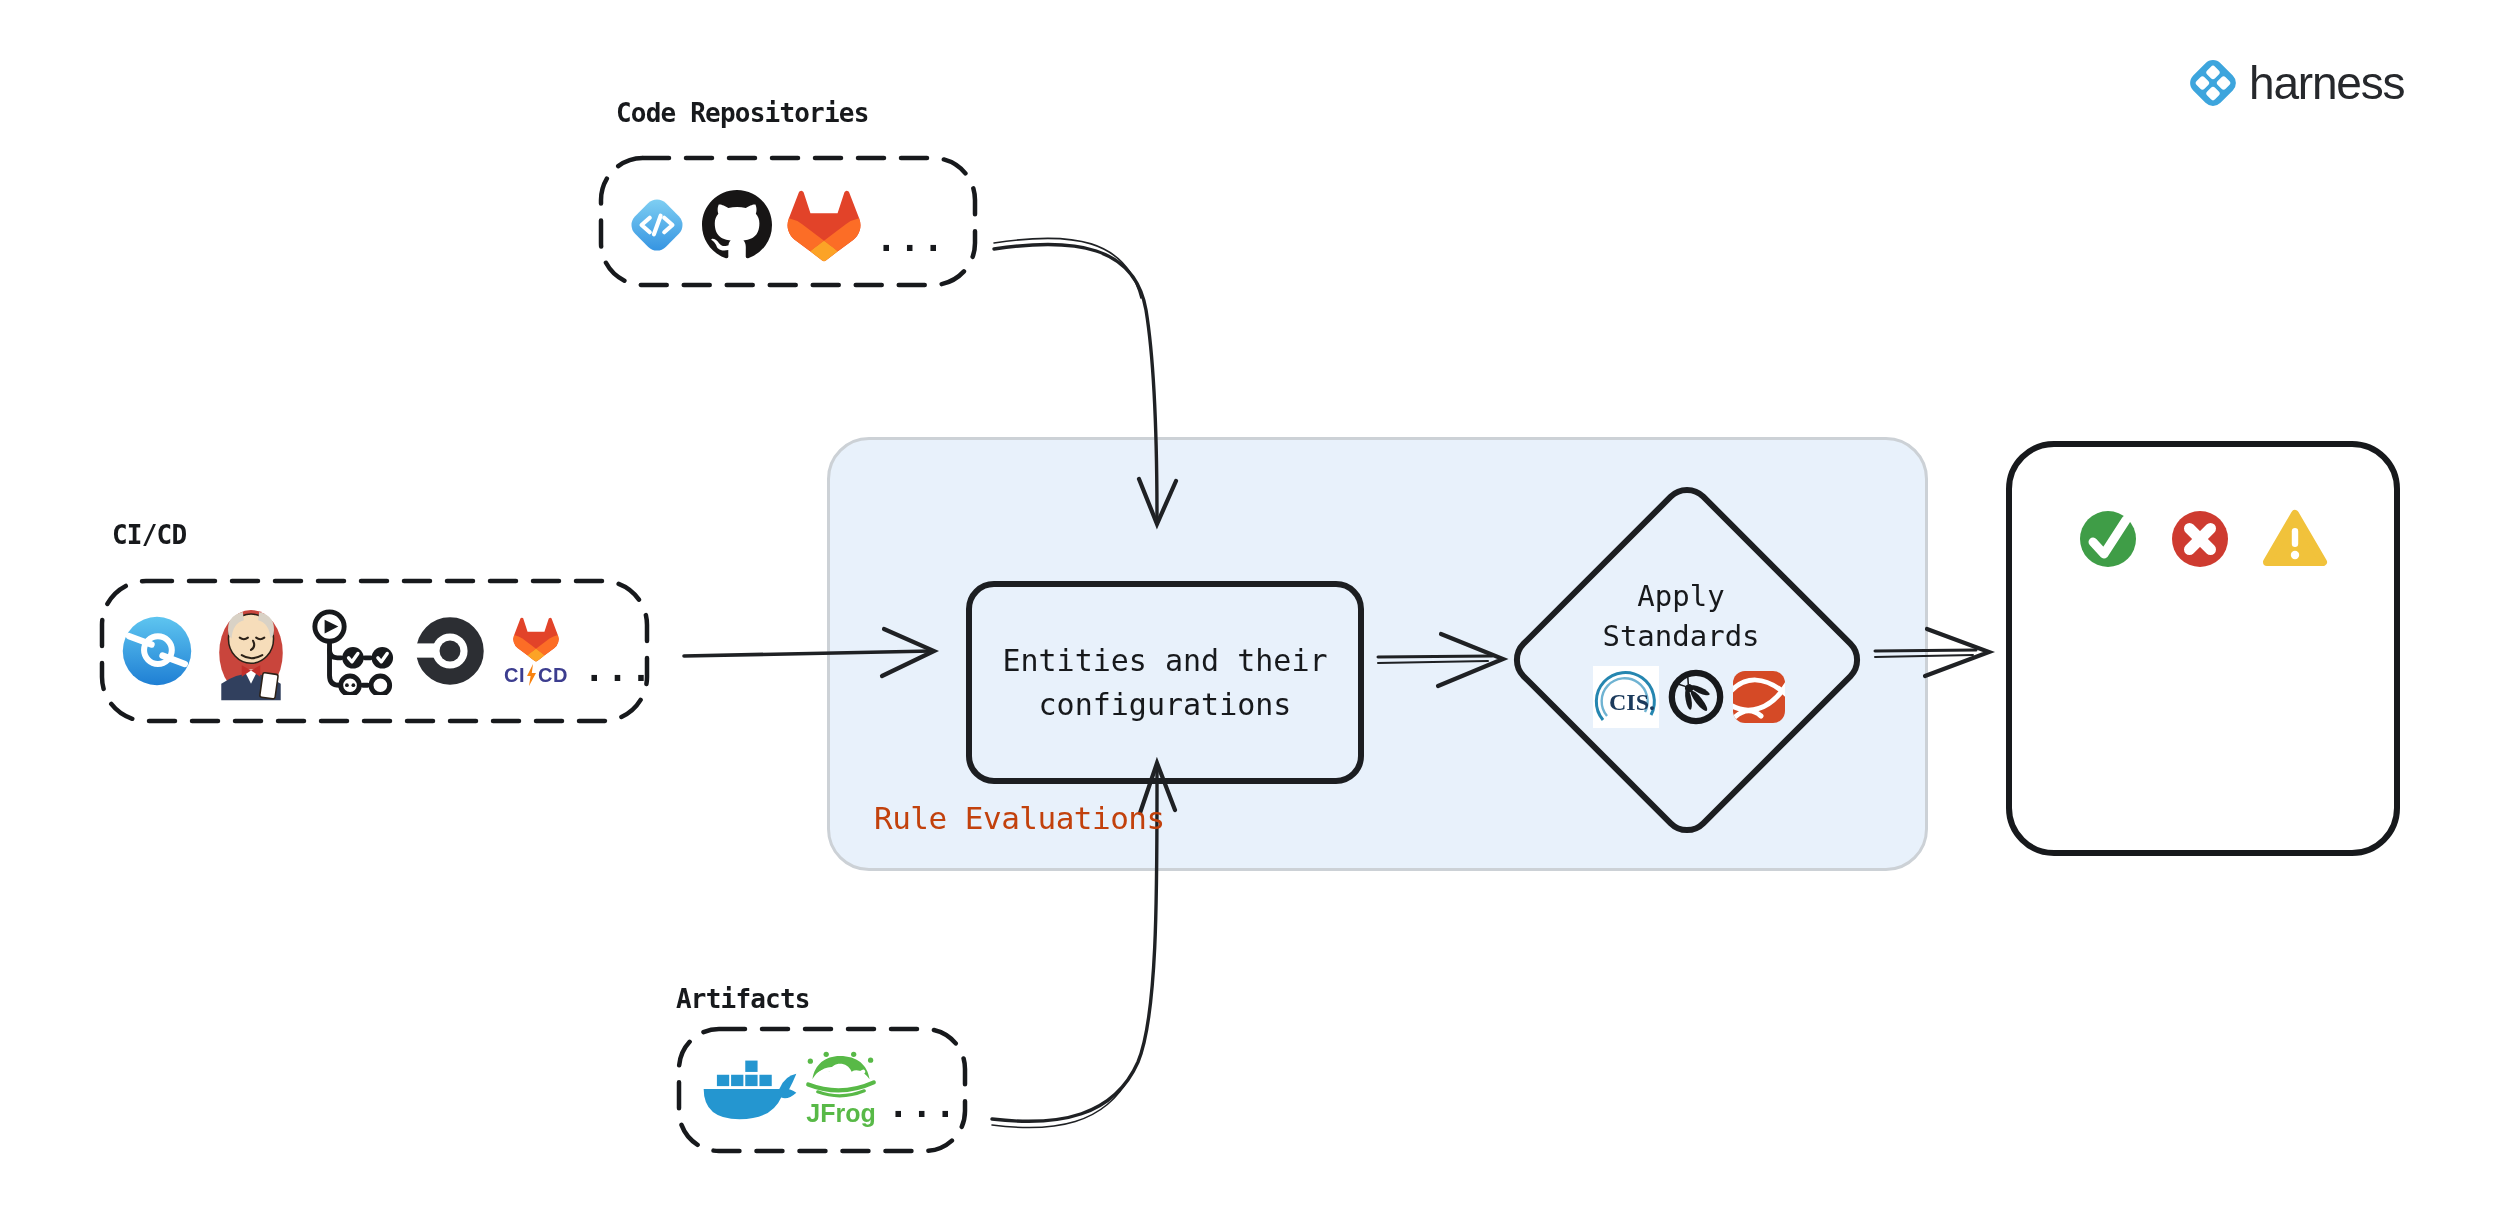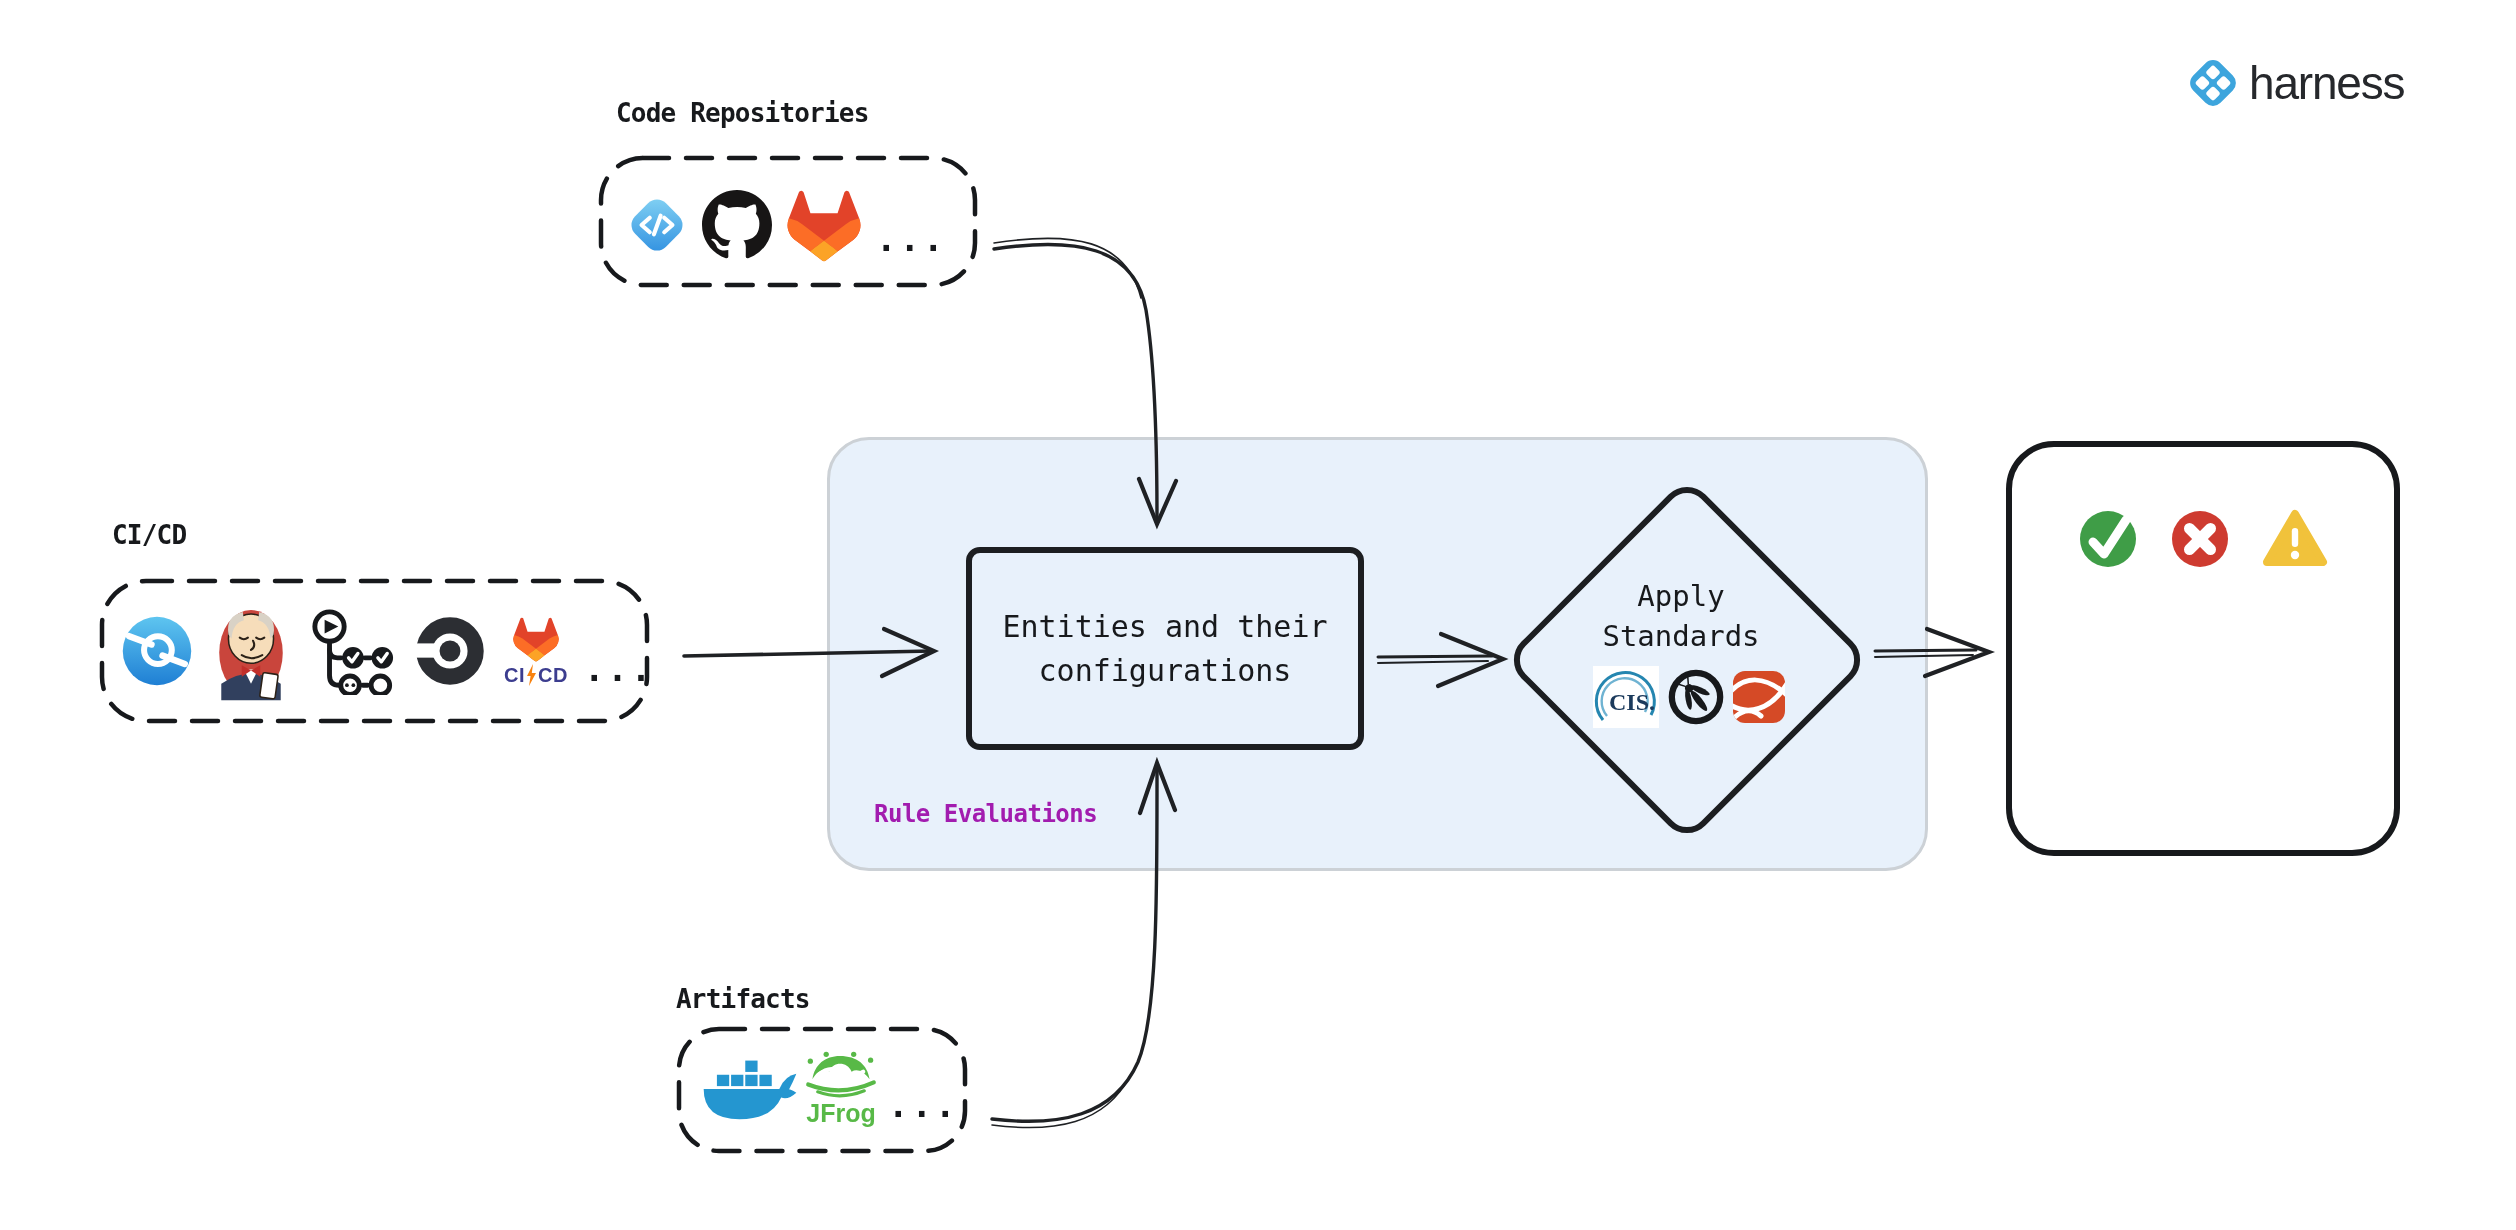--- a/index.html
+++ b/index.html
@@ -4,23 +4,23 @@
 <style>
   html,body{margin:0;padding:0;background:#ffffff;}
   .canvas{position:relative;width:2516px;height:1230px;background:#ffffff;overflow:hidden;
           font-family:"DejaVu Sans Mono", monospace;color:#1c1e21;}
   .abs{position:absolute;}
   .grp-label{font-weight:700;font-size:26px;letter-spacing:-0.8px;color:#17191c;white-space:nowrap;}
   .dash-svg{position:absolute;overflow:visible;}
   .row{display:flex;align-items:center;}
   .dots{font-weight:700;font-size:34px;letter-spacing:3px;color:#17191c;line-height:1;}
   .panel{background:#e8f1fb;border:3px solid #ccd1d6;border-radius:42px;}
-  .node{border:6px solid #1c1e21;border-radius:14px;}
+  .node{border:6px solid #1c1e21;border-radius:28px;margin-top:34px;}
   .entities-text{font-size:30px;line-height:44px;text-align:center;color:#17191c;}
-  .rule-label{font-weight:700;font-size:24px;color:#a21caf;letter-spacing:-0.5px;}
+  .rule-label{font-weight:400;font-size:31px;color:#c2410c;letter-spacing:-0.5px;}
   .diamond{border:6px solid #1c1e21;border-radius:26px;transform:rotate(45deg);background:transparent;}
   .diamond-text{font-size:29px;line-height:40px;text-align:center;color:#17191c;}
   .outcome{background:#ffffff;border:6px solid #17191c;border-radius:48px;}
   .outcome-text{font-size:32px;line-height:46px;text-align:center;color:#17191c;}
   .logo-text{font-family:"Liberation Sans", sans-serif;font-weight:400;font-size:46px;
              letter-spacing:-1.2px;color:#26282c;}
   .glci{font-family:"Liberation Sans", sans-serif;font-weight:700;font-size:20px;color:#3c3d8f;
         display:flex;align-items:center;gap:1px;letter-spacing:0.5px;}
   .jfrog-text{font-family:"Liberation Sans", sans-serif;font-weight:700;font-size:25px;color:#58b947;
               text-align:center;line-height:1;}

